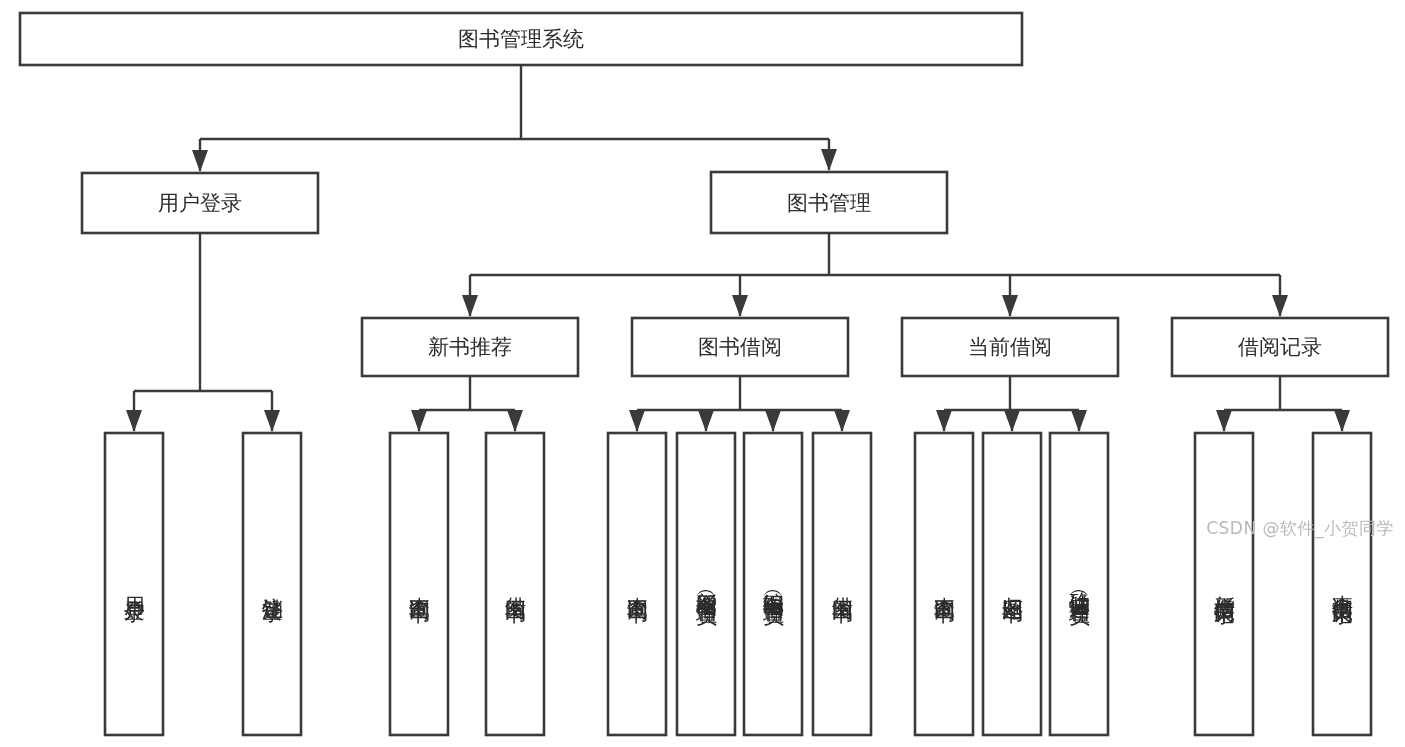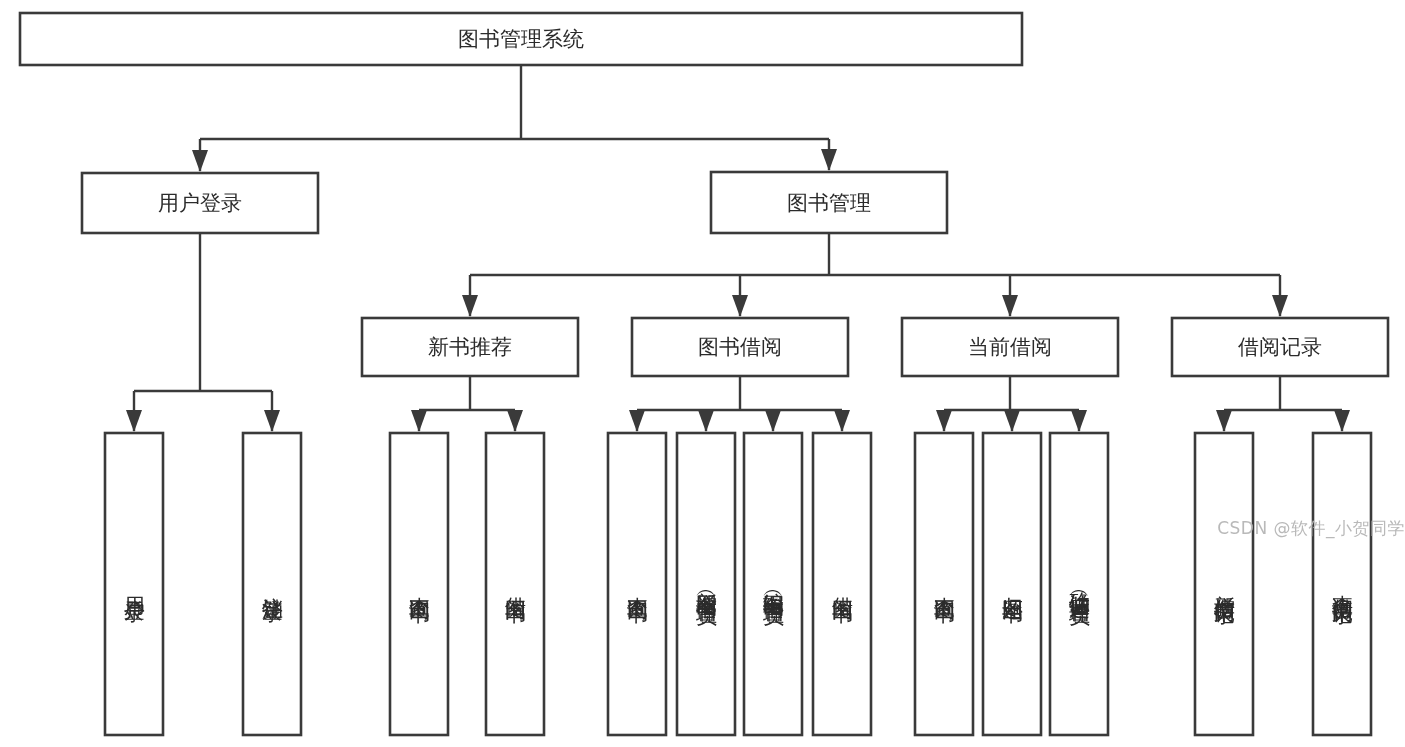--- a/index.html
+++ b/index.html
@@ -59,21 +59,21 @@
     font-size: 21px;
     line-height: 1.18;
     color: #2b2b2b;
     letter-spacing: 2px;
     text-align: center;
     white-space: nowrap;
     pointer-events: none;
   }
   #watermark {
     position: absolute;
-    right: 0;
+    right: 11px;
     bottom: 3px;
     font-family: "DejaVu Sans", "Liberation Sans", sans-serif;
     font-size: 17px;
     color: #b9b9b9;
     letter-spacing: 0.5px;
     white-space: nowrap;
     margin-top: 16px;
   }
 </style>
 </head>

